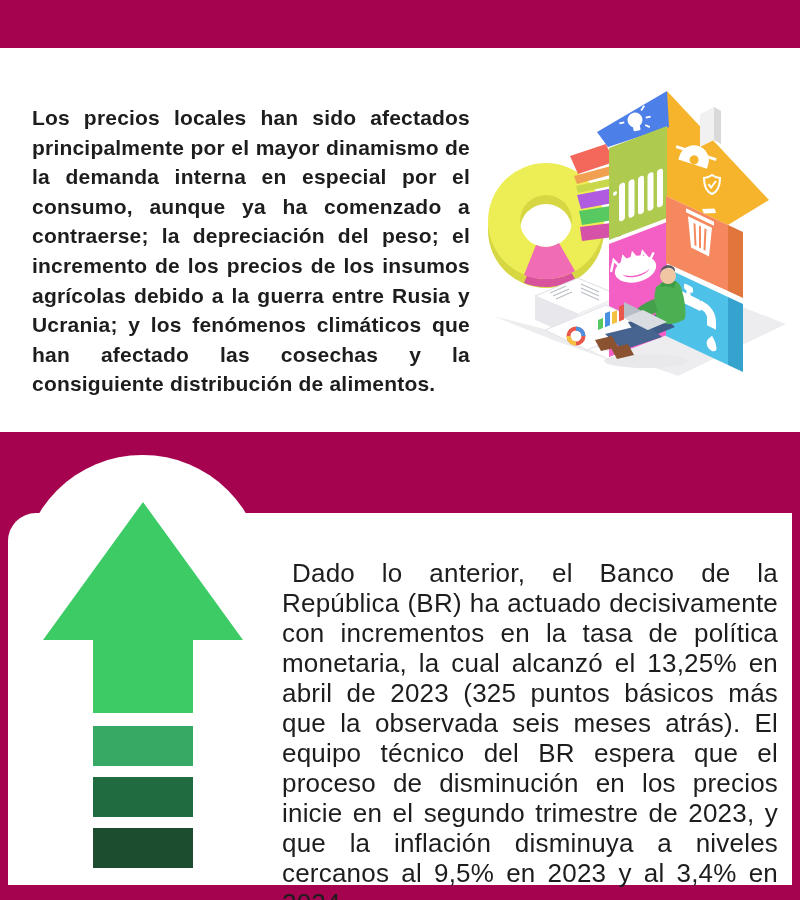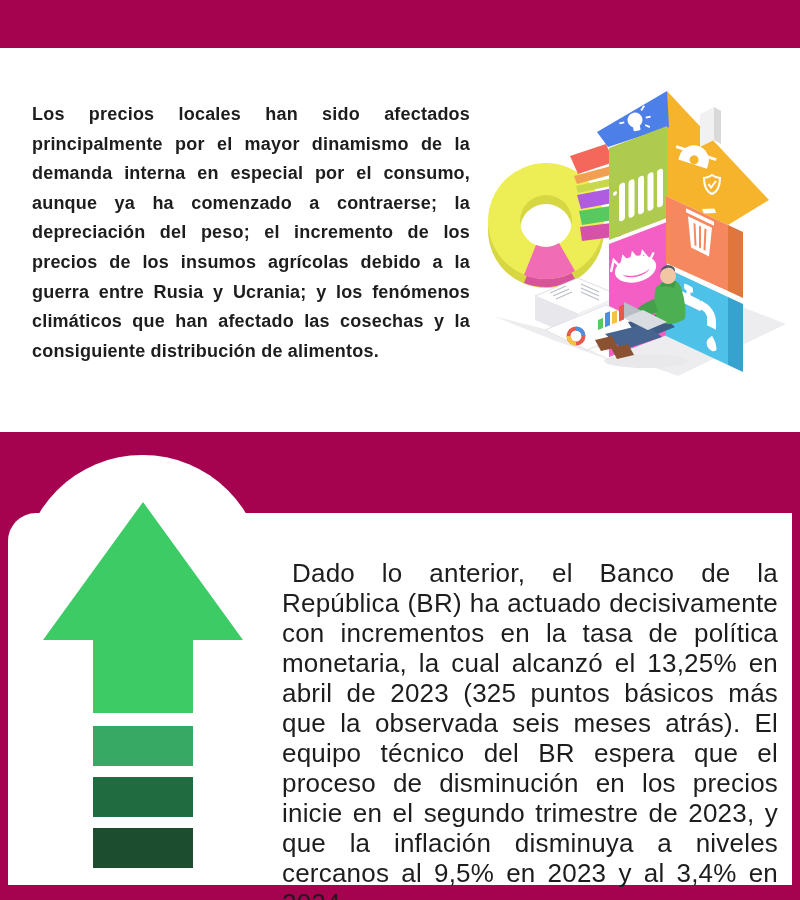--- a/index.html
+++ b/index.html
@@ -3,21 +3,21 @@
 <meta charset="utf-8">
 <style>
   html,body{margin:0;padding:0;}
   body{width:800px;height:900px;background:#ffffff;font-family:"Liberation Sans",sans-serif;}
   .page{position:relative;width:800px;height:900px;overflow:hidden;background:#ffffff;}
 
   .top-bar{position:absolute;left:0;top:0;width:800px;height:48px;background:#A50350;}
 
   .top-section{position:absolute;left:0;top:48px;width:800px;height:384px;background:#ffffff;}
   .para1{position:absolute;left:32px;top:34px;width:438px;
-         font-size:18px;line-height:29.6px;font-weight:600;color:#1d1d1d;
+         font-size:21px;line-height:29.6px;font-weight:600;color:#1d1d1d;
          text-align:justify;letter-spacing:0.2px;}
   .illus{position:absolute;left:478px;top:30px;width:320px;height:300px;}
 
   .bottom-section{position:absolute;left:0;top:432px;width:800px;height:468px;background:#A50350;}
   .arch{position:absolute;left:22px;top:23px;width:241px;height:430px;background:#ffffff;
         border-radius:120px 120px 0 0;}
   .panel{position:absolute;left:8px;top:81px;width:784px;height:372px;background:#ffffff;
          border-radius:28px 0 0 0;}
   .arrow-wrap{position:absolute;left:43px;top:70px;width:200px;height:366px;}
   .para2{position:absolute;left:282px;top:100px;width:496px;

